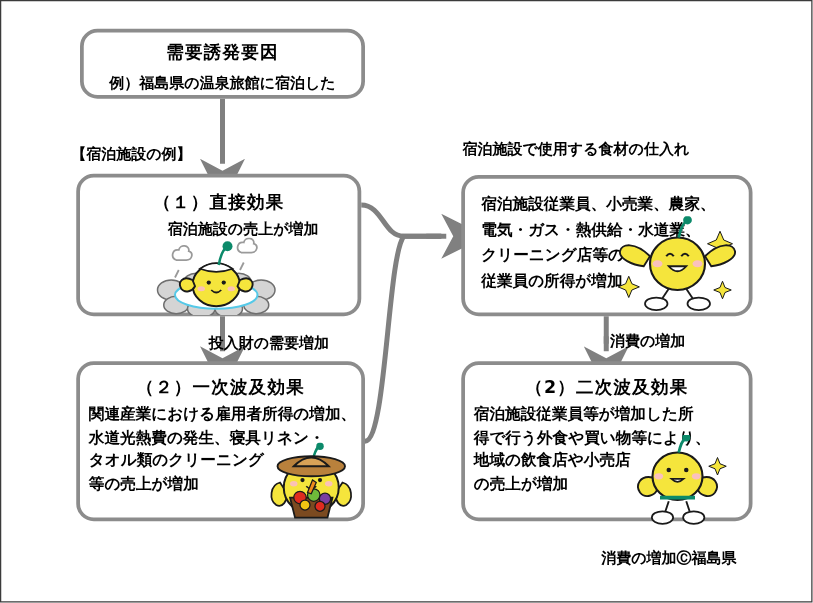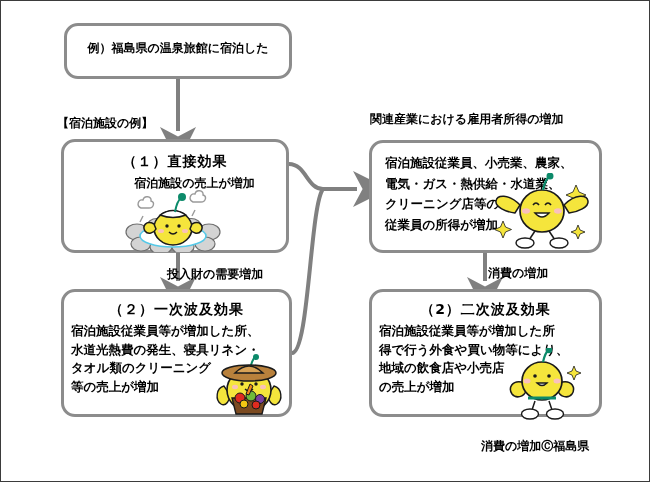--- a/index.html
+++ b/index.html
@@ -112,26 +112,27 @@
         <path d="M340,188 L356,188" stroke="#808080" stroke-width="4" fill="none" marker-end="url(#ah)"></path>
       </g>
 
       <g>
         <path d="M484,252 L484,274" stroke="#808080" stroke-width="4" fill="none"></path>
         <path d="M484,268 L484,280" stroke="#808080" stroke-width="4" fill="none" marker-end="url(#ah)"></path>
       </g>
     </svg>
 
     <div class="box" id="box-trigger">
+      <div class="ttl">需要誘発要因</div>
       <div class="sub">例）福島県の温泉旅館に宿泊した</div>
     </div>
 
     <div class="alabel" id="lbl-input">投入財の需要増加</div>
     <div class="alabel" id="lbl-facility">【宿泊施設の例】</div>
-    <div class="alabel" id="lbl-income">関連産業における雇用者所得の増加</div>
+    <div class="alabel" id="lbl-income">宿泊施設で使用する食材の仕入れ</div>
     <div class="alabel" id="lbl-consume">消費の増加</div>
 
     <div class="box" id="box-direct">
       <div class="ttl">（１）直接効果</div>
       <div class="sub">宿泊施設の売上が増加</div>
 
       <svg class="mascot" style="left:55px;top:48px;width:110px;height:62px;" viewBox="0 0 110 62">
 
         <g fill="none" stroke="#9a9a9a" stroke-width="1.4">
           <path d="M22,18 c-5,-2 -3,-9 2,-8 c1,-5 9,-4 8,1 c4,1 3,7 -2,7 z"></path>
@@ -167,21 +168,21 @@
         <circle cx="60" cy="36" r="1.7" fill="#1a1a1a"></circle>
         <path d="M50,42 q4,4 8,0" stroke="#1a1a1a" stroke-width="1.4" fill="none"></path>
         <ellipse cx="42" cy="41" rx="3" ry="2" fill="#fbbccb" opacity=".85"></ellipse>
         <ellipse cx="66" cy="41" rx="3" ry="2" fill="#fbbccb" opacity=".85"></ellipse>
       </svg>
     </div>
 
     <div class="box" id="box-primary">
       <div class="ttl">（２）一次波及効果</div>
       <div class="body">
-        <div class="ln">宿泊施設従業員等が増加した所、</div>
+        <div class="ln">関連産業における雇用者所得の増加、</div>
         <div class="ln">水道光熱費の発生、寝具リネン・</div>
         <div class="ln">タオル類のクリーニング</div>
         <div class="ln">等の売上が増加</div>
       </div>
 
       <svg class="mascot" style="left:146px;top:62px;width:78px;height:64px;" viewBox="0 0 78 64">
 
         <path d="M14,32 c-8,2 -9,14 -3,18 c5,3 9,-4 9,-9 z" fill="#f5e53c" stroke="#1a1a1a" stroke-width="1.4"></path>
         <path d="M64,32 c8,2 9,14 3,18 c-5,3 -9,-4 -9,-9 z" fill="#f5e53c" stroke="#1a1a1a" stroke-width="1.4"></path>
 

